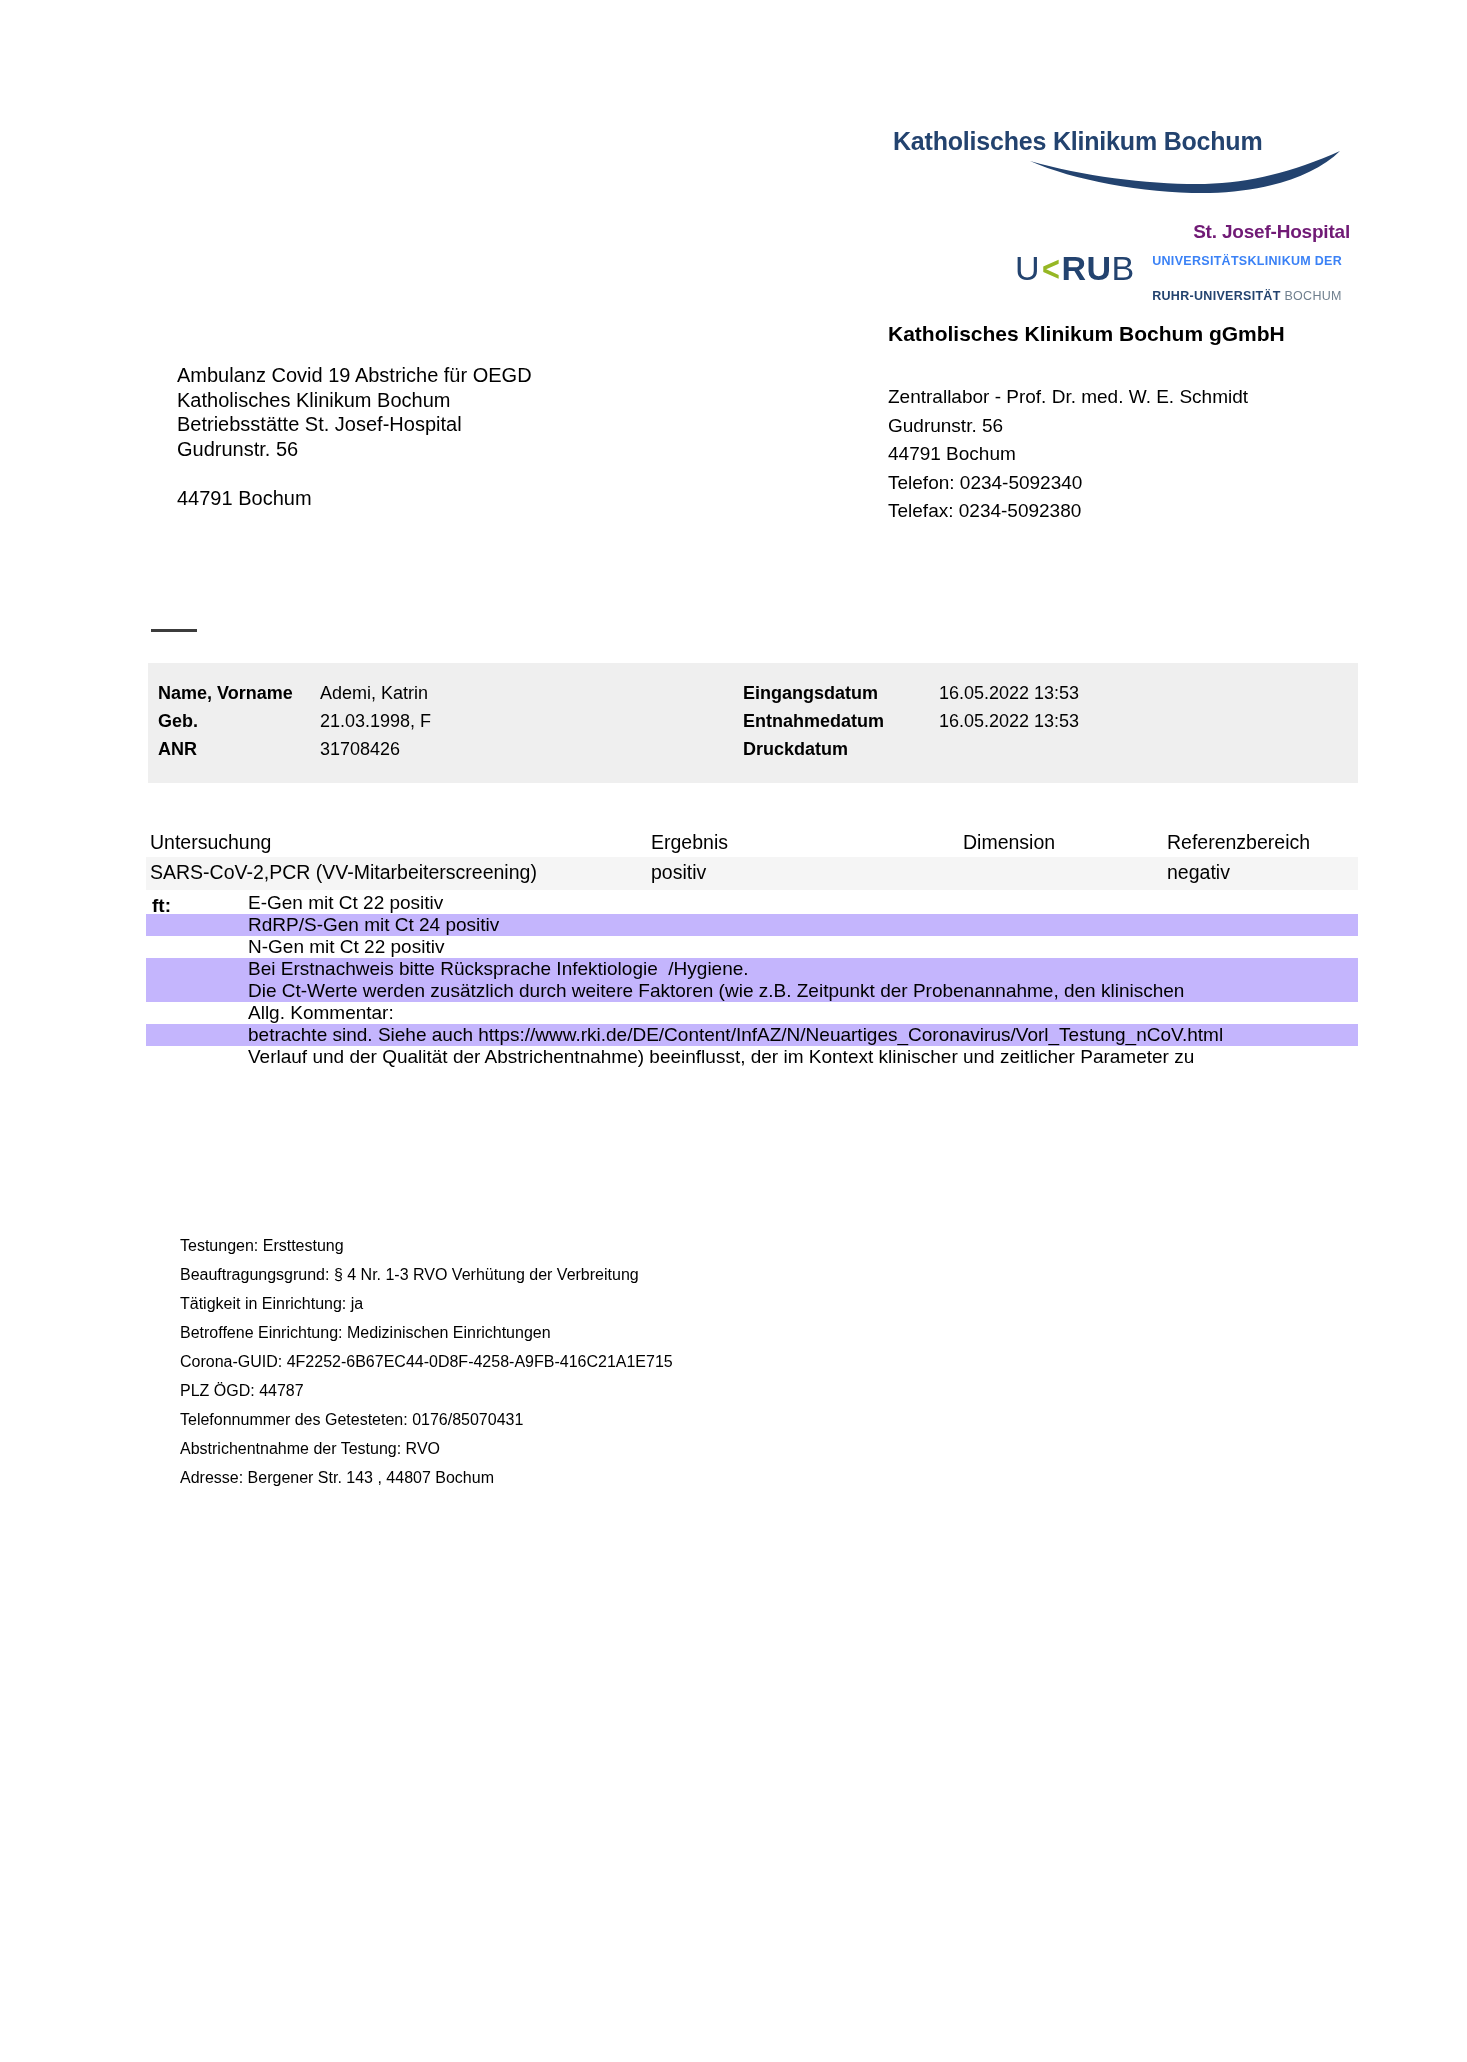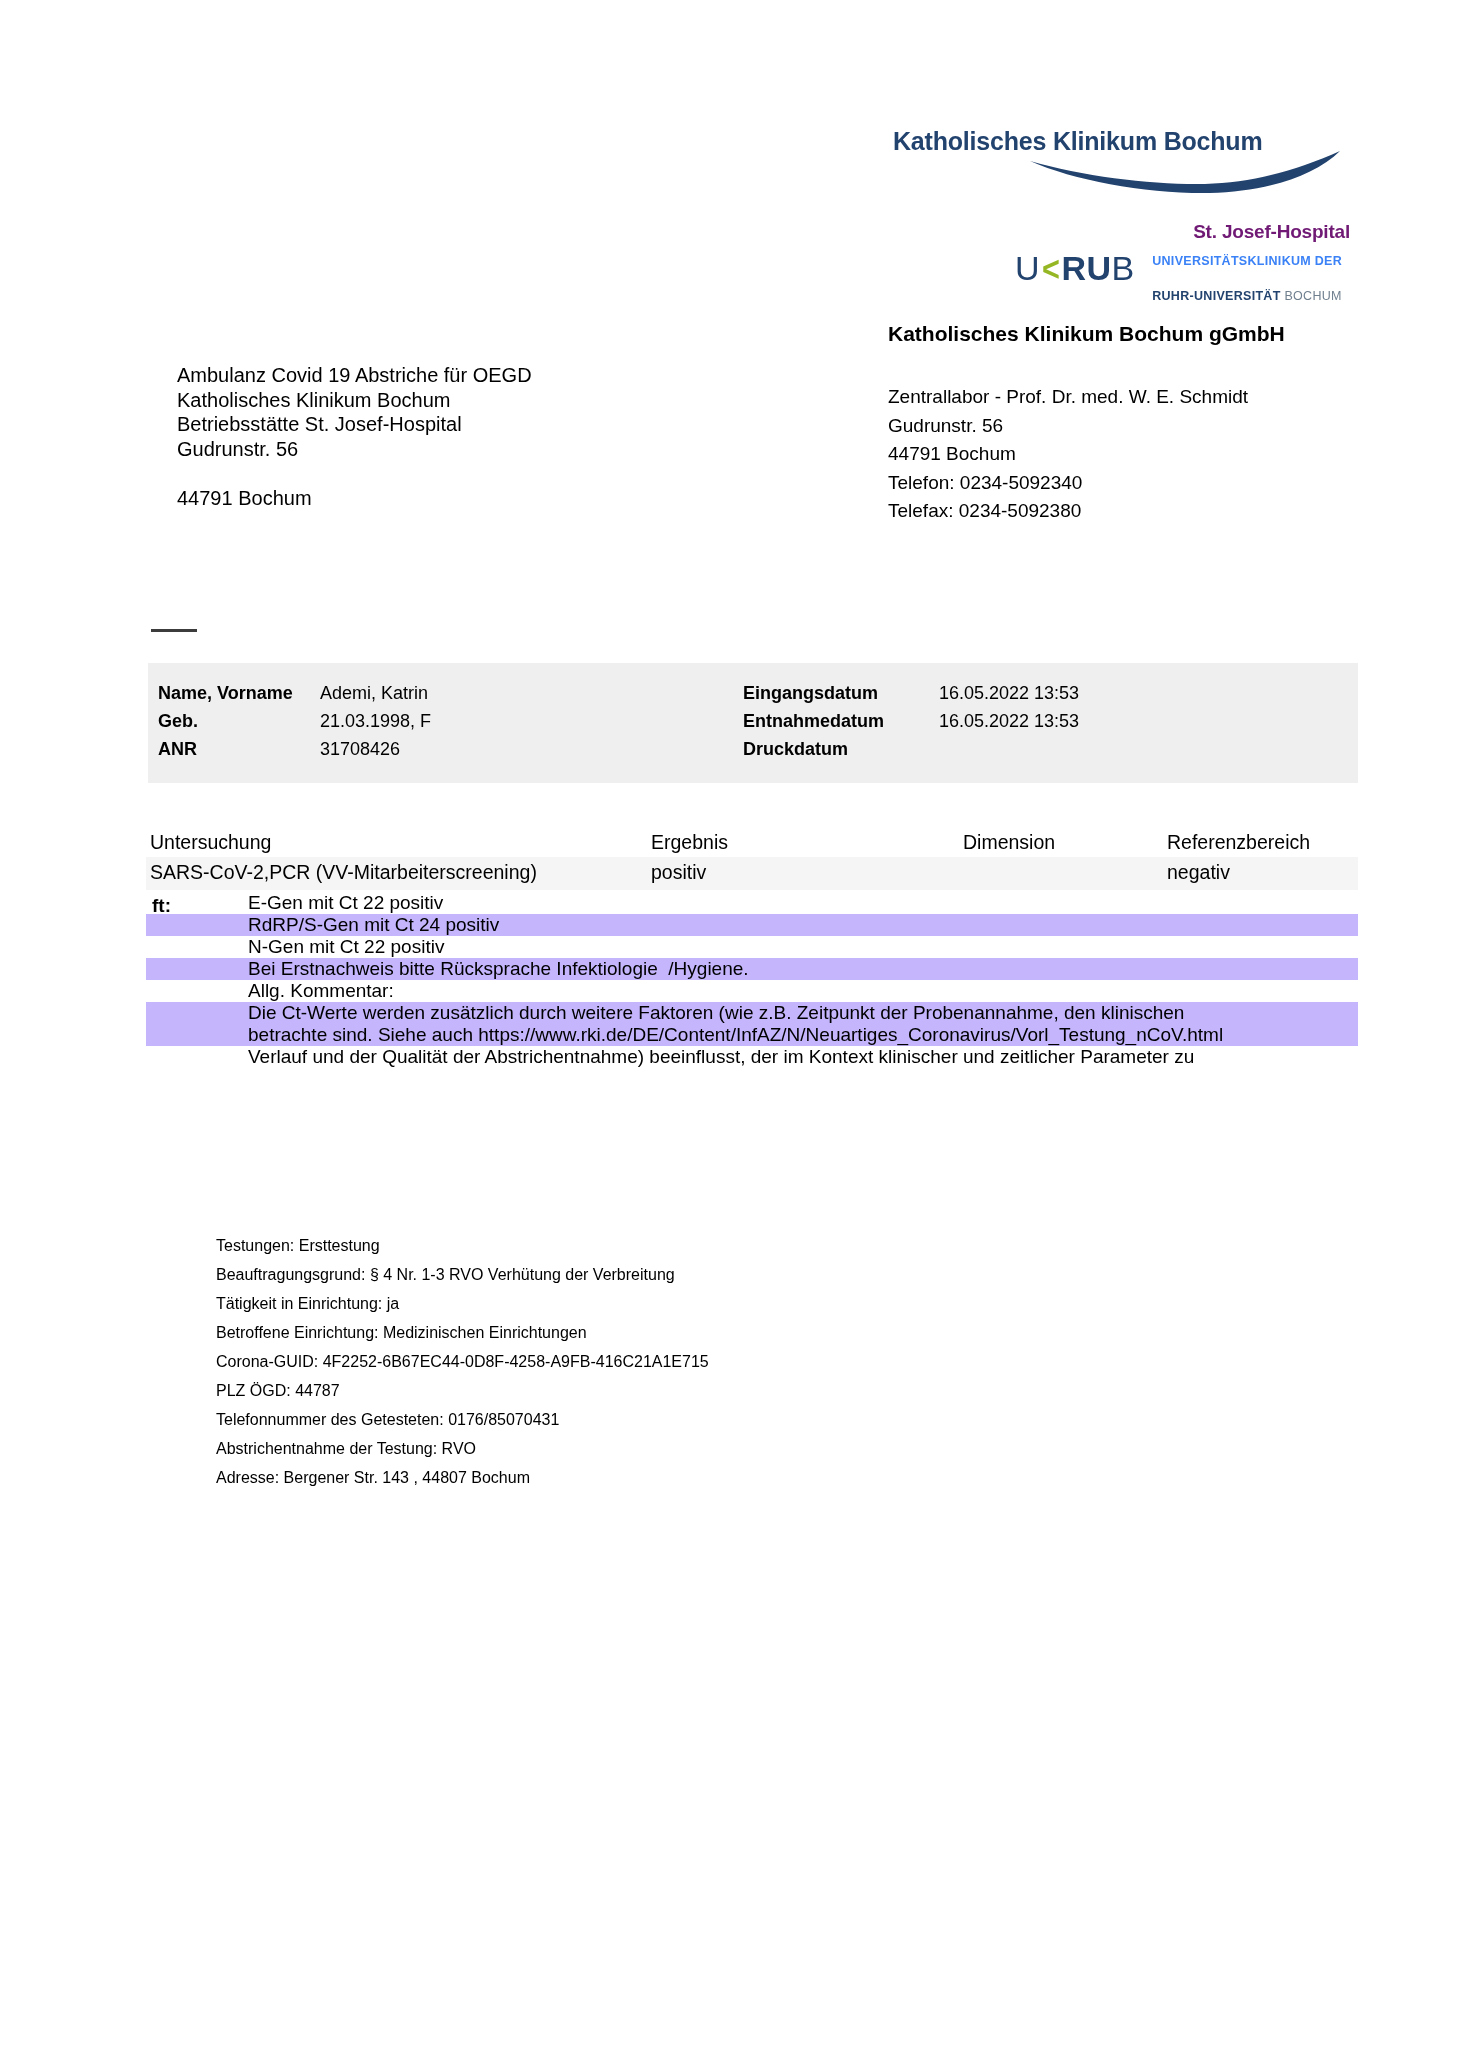--- a/index.html
+++ b/index.html
@@ -67,21 +67,21 @@
   .col-referenz{left:1167px;}
 
   
   .ft-label{left:152px;top:895px;font-size:19px;font-weight:bold;white-space:pre;}
   .ft-lines{left:146px;top:892px;width:1212px;}
   .ft-line{position:relative;height:22px;font-size:19px;line-height:22px;padding-left:102px;white-space:pre;}
   .ft-line.striped{background:#c4b5fd;}
 
   
   .meta-block{left:180px;top:1231px;font-size:16px;line-height:29px;}
-  .meta-block div{height:29px;white-space:pre;margin-left:36px;}
+  .meta-block div{height:29px;white-space:pre;}
 </style>
 </head>
 <body>
 
 <div class="page">
 
   <div class="abs logo-title">Katholisches Klinikum Bochum</div>
 
   <div class="abs swoosh">
     <svg width="312" height="46" viewBox="0 0 312 46" xmlns="http://www.w3.org/2000/svg">
@@ -147,22 +147,22 @@
   <div class="abs res-val col-ergebnis">positiv</div>
   <div class="abs res-val col-dimension"></div>
   <div class="abs res-val col-referenz">negativ</div>
 
   <div class="abs ft-label">ft:</div>
   <div class="abs ft-lines">
     <div class="ft-line">E-Gen mit Ct 22 positiv</div>
     <div class="ft-line striped">RdRP/S-Gen mit Ct 24 positiv</div>
     <div class="ft-line">N-Gen mit Ct 22 positiv</div>
     <div class="ft-line striped">Bei Erstnachweis bitte Rücksprache Infektiologie  /Hygiene.</div>
+    <div class="ft-line striped">Die Ct-Werte werden zusätzlich durch weitere Faktoren (wie z.B. Zeitpunkt der Probenannahme, den klinischen</div>
     <div class="ft-line">Allg. Kommentar:</div>
-    <div class="ft-line striped">Die Ct-Werte werden zusätzlich durch weitere Faktoren (wie z.B. Zeitpunkt der Probenannahme, den klinischen</div>
     <div class="ft-line striped">betrachte sind. Siehe auch https://www.rki.de/DE/Content/InfAZ/N/Neuartiges_Coronavirus/Vorl_Testung_nCoV.html</div>
     <div class="ft-line">Verlauf und der Qualität der Abstrichentnahme) beeinflusst, der im Kontext klinischer und zeitlicher Parameter zu</div>
   </div>
 
   <div class="abs meta-block">
     <div>Testungen: Ersttestung</div>
     <div>Beauftragungsgrund: § 4 Nr. 1-3 RVO Verhütung der Verbreitung</div>
     <div>Tätigkeit in Einrichtung: ja</div>
     <div>Betroffene Einrichtung: Medizinischen Einrichtungen</div>
     <div>Corona-GUID: 4F2252-6B67EC44-0D8F-4258-A9FB-416C21A1E715</div>

